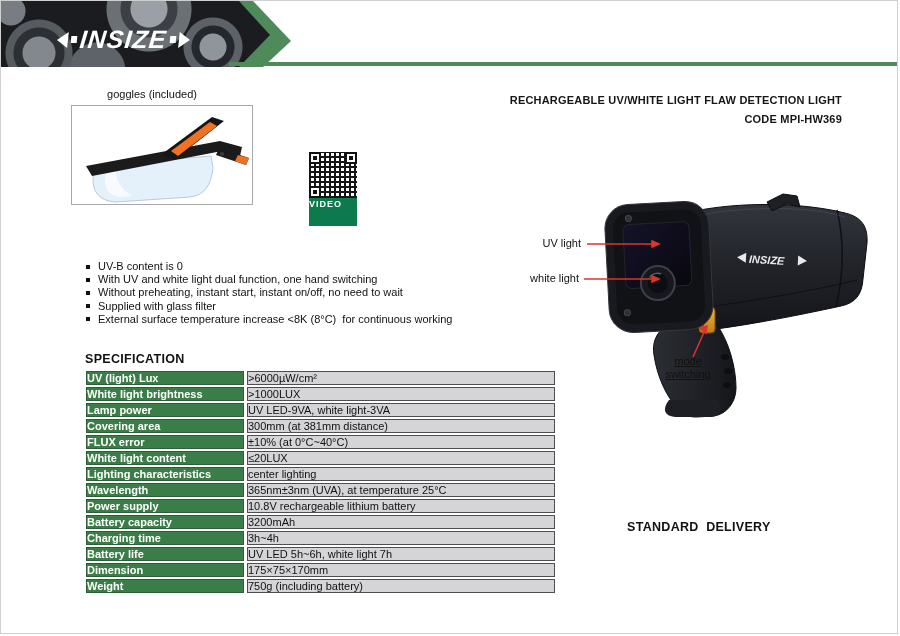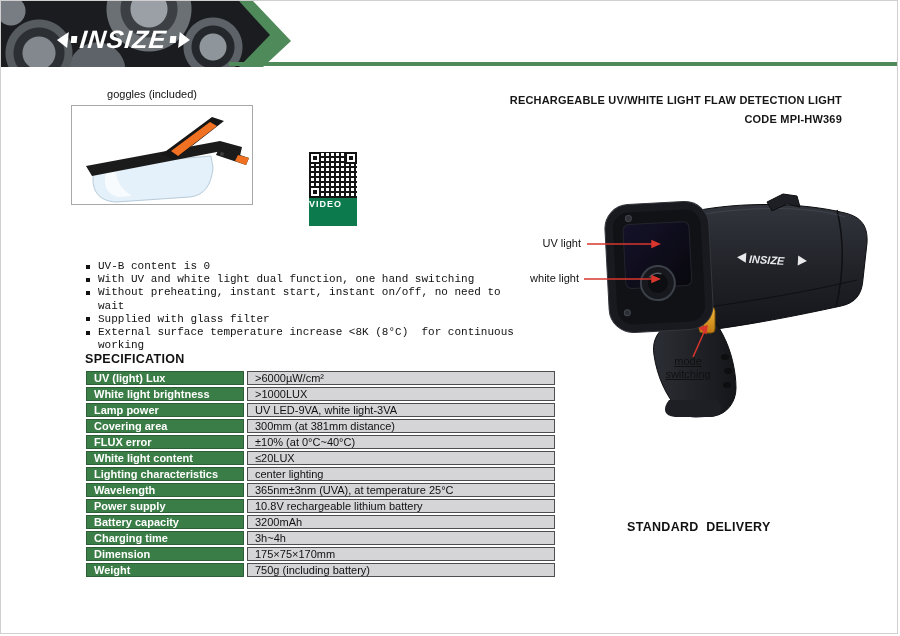--- a/index.html
+++ b/index.html
@@ -42,37 +42,37 @@
       repeating-linear-gradient(0deg, #141414 0 2px, rgba(0,0,0,0) 2px 5px),
       repeating-linear-gradient(90deg, #141414 0 2px, #fff 2px 5px); }
   .qr-finder { position:absolute; width:12px; height:12px; background:#fff; border:2px solid #111; }
   .qr-finder::after { content:""; position:absolute; left:2px; top:2px; width:4px; height:4px; background:#111; }
   .qr-f1 { left:0; top:0; } .qr-f2 { right:0; top:0; } .qr-f3 { left:0; bottom:0; }
   .video-badge { width:48px; height:28px; background:var(--video-green, #0c7a4c); color:#fff;
     font-size:9px; font-weight:bold; letter-spacing:1px; text-align:left; line-height:13px; }
 
   
   .features { position:absolute; left:84px; top:259px; width:430px; list-style:none; font-size:11px; line-height:13.2px; color:#111; }
-  .features li { position:relative; padding-left:13px; white-space:pre-wrap;font-family:Liberation Mono, monospace; }
+  .features li { position:relative; padding-left:13px; white-space:pre-wrap; }
   .features li::before { content:""; position:absolute; left:1px; top:4.5px; width:4px; height:4px; background:#111; }
 
   
   .callout { position:absolute; font-size:11px; color:#111; }
   .co-uv    { left:518px; top:236px; width:62px; text-align:right; }
   .co-white { left:506px; top:271px; width:72px; text-align:right; }
   .co-mode  { left:652px; top:354px; width:70px; text-align:center; line-height:13px;text-decoration:underline; }
   .leader-svg { position:absolute; left:520px; top:180px; }
   .product-svg { position:absolute; left:598px; top:186px; }
 
   
   .section-heading { position:absolute; font-size:12.5px; font-weight:bold; color:#111; white-space:pre; letter-spacing:0.3px; }
   .spec-heading { left:84px; top:351px; }
   .delivery-heading { left:626px; top:519px; }
   table.data { border-collapse:separate; border-spacing:3px 2px; font-size:11px; }
-  table.data td { height:13px; line-height:12px; vertical-align:middle; padding:0 7px; }
+  table.data td { height:13px; line-height:12px; vertical-align:middle; padding:0 0; }
   td.k { background:var(--table-green, #3b7d47); border:1px solid #2c5e37; color:#fff; font-weight:bold; }
   td.v { background:#d5d5d7; border:1px solid #4d4d52; color:#111;margin-left:18px; }
   .spec-table { position:absolute; left:82px; top:368px; }
   .spec-table td.k { width:158px; }
   .spec-table td.v { width:308px; }
   .delivery-table { position:absolute; left:624px; top:536px; }
   .delivery-table td.k { width:108px; }
   .delivery-table td.v { width:94px; }
 </style>
 </head>
@@ -240,20 +240,24 @@
         </tr>
       <tr>
           <td class="k">Battery capacity</td>
           <td class="v">3200mAh</td>
         </tr>
       <tr>
           <td class="k">Charging time</td>
           <td class="v">3h~4h</td>
         </tr>
       <tr>
+          <td class="k">Battery life</td>
+          <td class="v">UV LED 5h~6h, white light 7h</td>
+        </tr>
+      <tr>
           <td class="k">Dimension</td>
           <td class="v">175×75×170mm</td>
         </tr>
       <tr>
           <td class="k">Weight</td>
           <td class="v">750g (including battery)</td>
         </tr>
     </tbody>
   </table>
 

